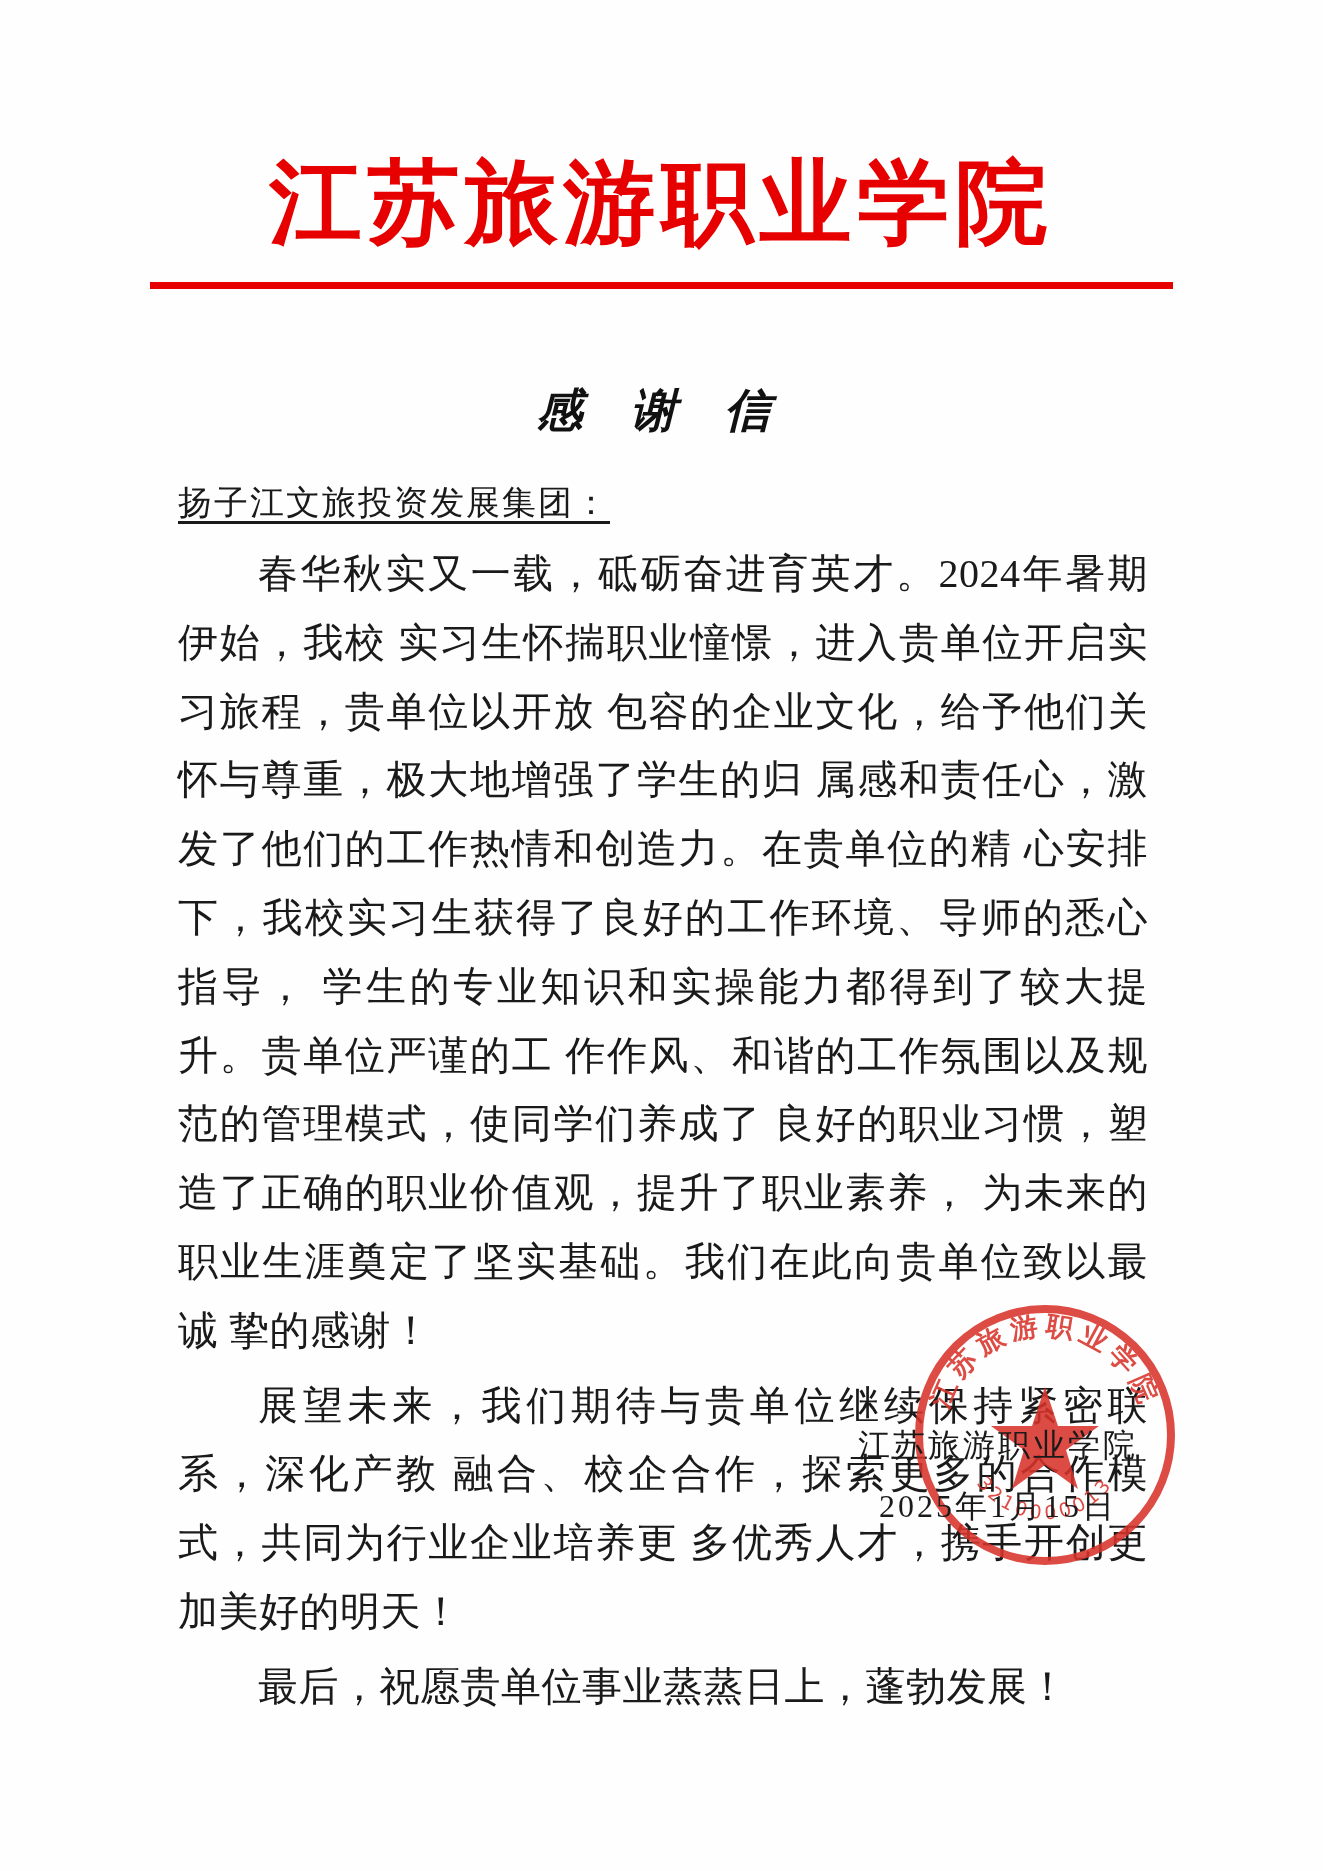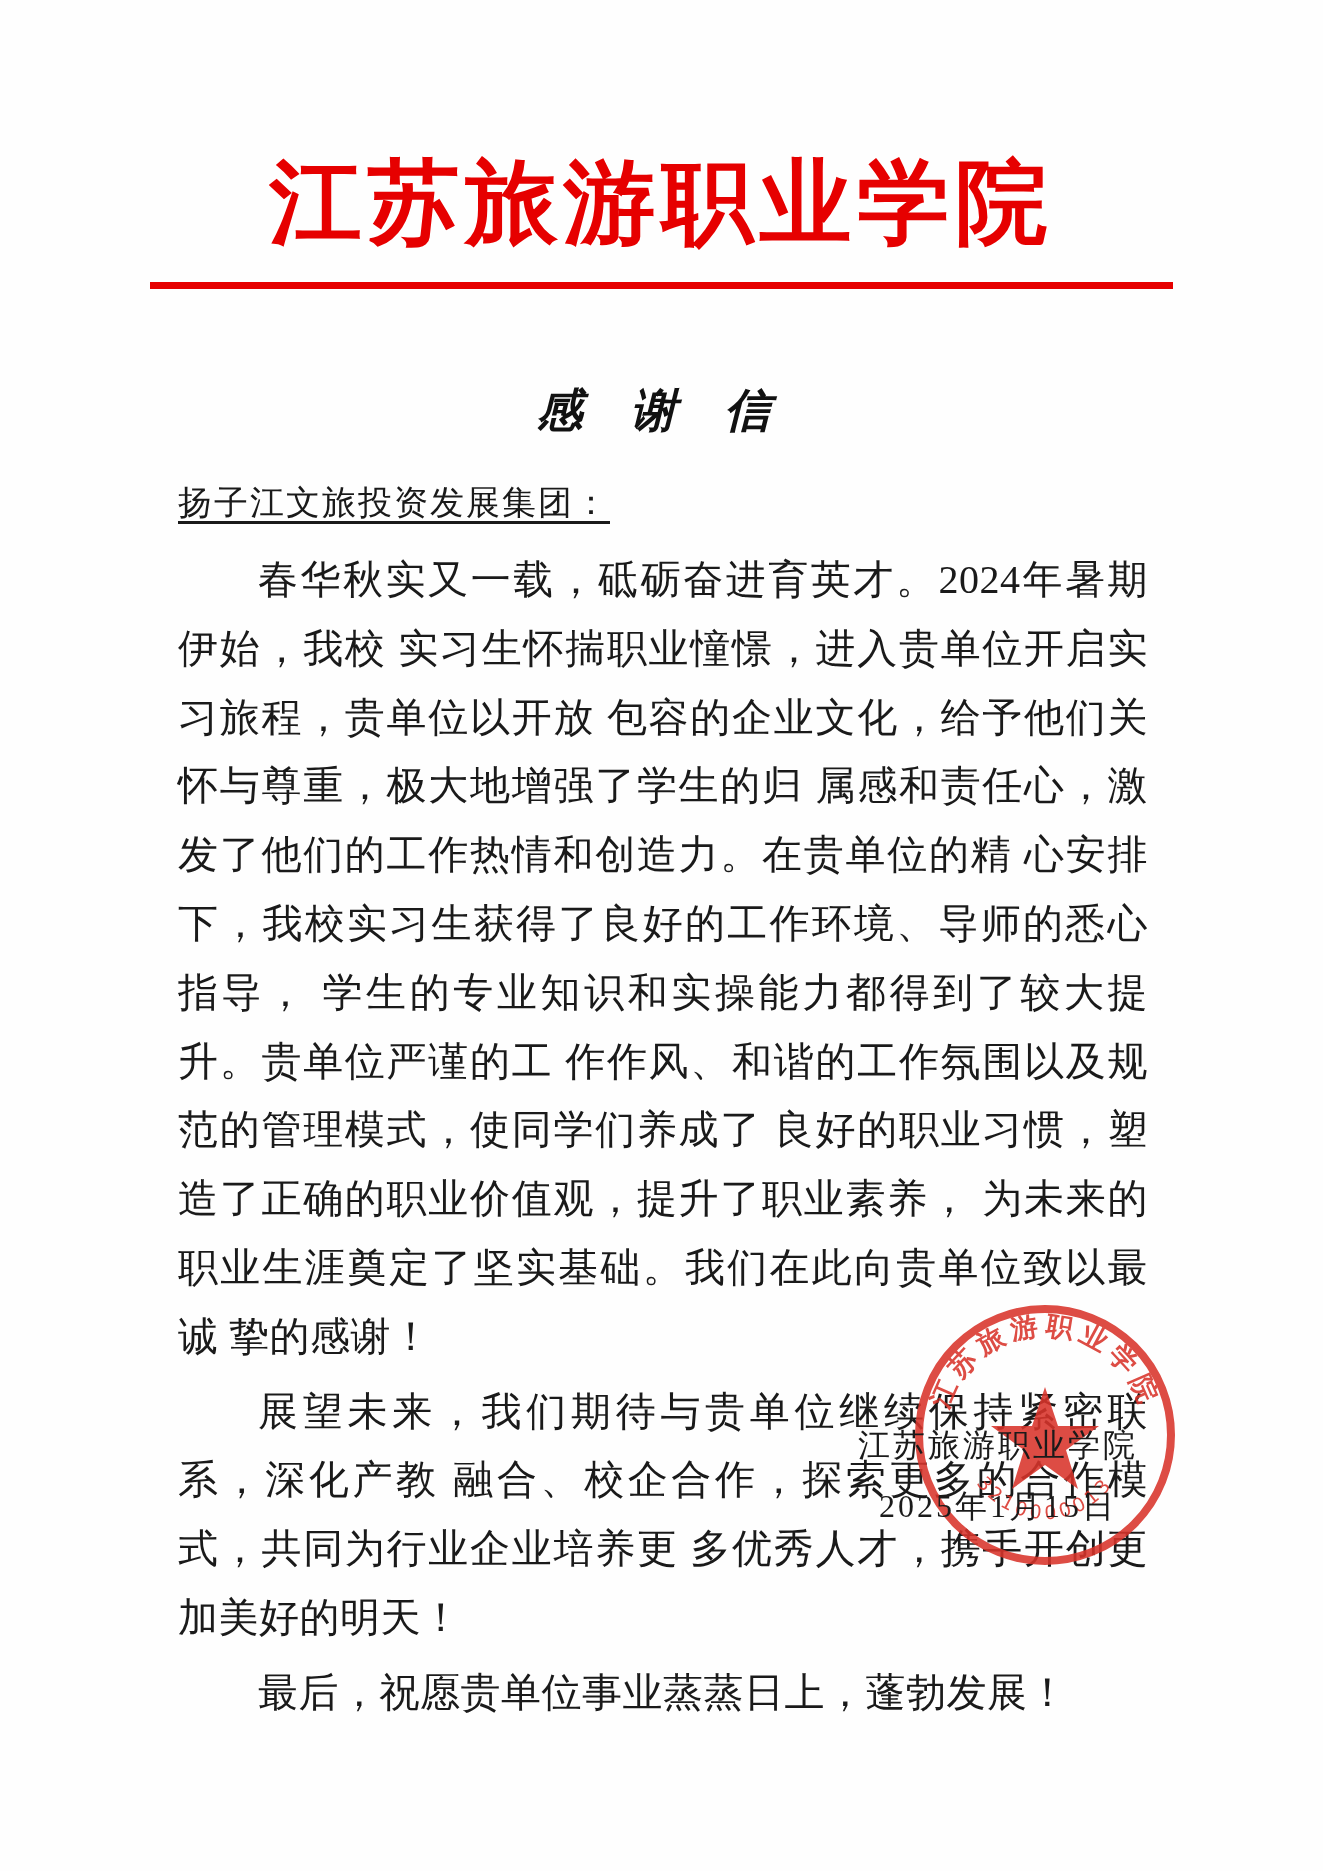--- a/index.html
+++ b/index.html
@@ -68,21 +68,21 @@
     position: absolute;
     left: 178px;
     top: 480px;
     width: 970px;
   }
   .salutation {
     font-size: 34px;
     letter-spacing: 2px;
     text-decoration: underline;
     text-underline-offset: 7px;
-    margin-bottom: 20px;
+    margin-bottom: 14px;
     display: inline-block;
   }
   .para {
     font-size: 40px;
     line-height: 1.72;
     text-align: justify;
     text-justify: inter-ideograph;
     text-indent: 2em;
     margin: 0 0 6px 0;
     letter-spacing: 0.5px;

